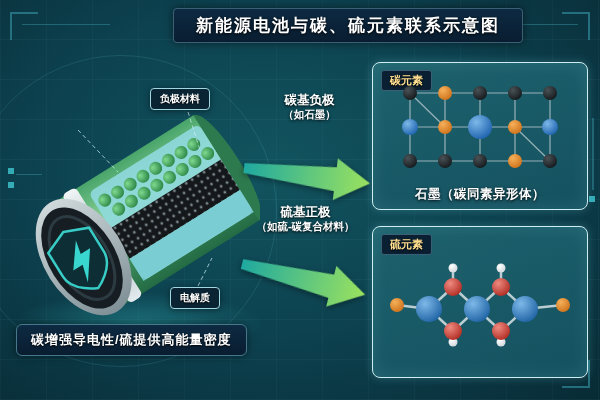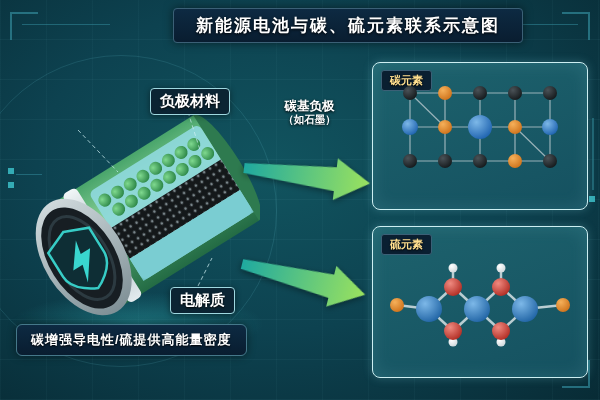--- a/index.html
+++ b/index.html
@@ -22,31 +22,31 @@
     position:absolute;top:8px;left:50%;transform:translateX(-50%);
     background:linear-gradient(180deg,#0d2a42,#091d30);
     border:1px solid #3b6076;border-radius:4px;
     padding:5px 22px;color:#fff;font-size:17px;font-weight:bold;letter-spacing:2px;
     white-space:nowrap;text-shadow:0 1px 3px #000;box-shadow:0 0 10px rgba(0,0,0,.5);margin-left:48px;
   }
   .title-line{position:absolute;top:24px;height:1px;background:#2f8494;opacity:.6;}
   .title-line.l{left:22px;width:88px;} .title-line.r{right:22px;width:88px;}
   .tag-box{
     position:absolute;background:#0b2433;border:1px solid #9fd8e0;color:#fff;
-    font-size:15px;font-weight:bold;padding:3px 9px;border-radius:4px;white-space:nowrap;
+    font-size:10px;font-weight:bold;padding:3px 9px;border-radius:4px;white-space:nowrap;
     box-shadow:0 1px 6px rgba(0,0,0,.45);text-shadow:0 1px 2px #000;
   }
   .battery-svg{position:absolute;left:4px;top:58px;}
   .leader-lines{position:absolute;left:0;top:0;pointer-events:none;}
   .arrow-svg{position:absolute;transform-origin:0 50%;filter:drop-shadow(0 2px 3px rgba(0,0,0,.4));}
   .arrow-label{
     position:absolute;color:#fff;font-weight:bold;font-size:12.5px;text-align:center;
     text-shadow:0 1px 3px #000;line-height:1.3;white-space:nowrap;
   }
-  .arrow-label .sub{display:block;font-size:10.5px;font-family:Liberation Mono, monospace;}
+  .arrow-label .sub{display:block;font-size:10.5px;}
   .panel{
     position:absolute;left:372px;width:214px;border-radius:8px;
     background:linear-gradient(160deg,#1d626d 0%,#155160 100%);
     border:1.5px solid #cdeff2;
     box-shadow:0 0 10px rgba(130,220,230,.25), inset 0 0 18px rgba(160,230,240,.12);
   }
   .panel.carbon{top:62px;height:146px;}
   .panel.sulfur{top:226px;height:150px;text-decoration:underline;}
   .panel-tag{
     position:absolute;left:8px;top:7px;background:#0a1f31;border:1px solid #3b6076;
@@ -168,34 +168,38 @@
 
   <svg class="arrow-svg" style="left:244px;top:142px;transform:rotate(7deg);" width="128" height="52" viewBox="0 0 128 52">
     <defs>
       <linearGradient id="arrG1" x1="0" y1="0" x2="1" y2="0">
         <stop offset="0" stop-color="#1fa9a0"></stop>
           <stop offset="1" stop-color="#9be25e"></stop>
       </linearGradient>
     </defs>
     <polygon points="0,21 92,14 92,5 127,26 92,47 92,38 0,31" fill="url(#arrG1)"></polygon>
   </svg>
-  <div class="arrow-label" style="left:252px;top:98px;width:115px;">
+  <div class="arrow-label" style="left:252px;top:92px;width:115px;">
     <span>碳基负极</span>
     <span class="sub">（如石墨）</span>
   </div>
 
   <svg class="arrow-svg" style="left:242px;top:238px;transform:rotate(14deg);" width="128" height="52" viewBox="0 0 128 52">
     <defs>
       <linearGradient id="arrG2" x1="0" y1="0" x2="1" y2="0">
         <stop offset="0" stop-color="#1fa9a0"></stop>
           <stop offset="1" stop-color="#9be25e"></stop>
       </linearGradient>
     </defs>
     <polygon points="0,21 92,14 92,5 127,26 92,47 92,38 0,31" fill="url(#arrG2)"></polygon>
   </svg>
+  <div class="arrow-label" style="left:238px;top:204px;width:135px;">
+    <span>硫基正极</span>
+    <span class="sub">（如硫-碳复合材料）</span>
+  </div>
 
   <div class="panel carbon">
     <div class="panel-tag">碳元素</div>
     <svg class="panel-graphic" style="left:19px;top:16px;" width="176" height="96" viewBox="0 0 176 96">
       <defs>
         <radialGradient id="sphK" cx="0.35" cy="0.3" r="0.85">
           <stop offset="0" stop-color="#4a5257"></stop>
             <stop offset="1" stop-color="#0d1113"></stop>
         </radialGradient>
         <radialGradient id="sphB" cx="0.35" cy="0.3" r="0.85">
@@ -228,20 +232,21 @@
         <circle cx="53" cy="48" r="7" fill="url(#sphO)"></circle>
       <circle cx="123" cy="48" r="7" fill="url(#sphO)"></circle>
         <circle cx="158" cy="48" r="8" fill="url(#sphB)"></circle>
       <circle cx="88" cy="48" r="12" fill="url(#sphB)"></circle>
       <circle cx="18" cy="82" r="7" fill="url(#sphK)"></circle>
         <circle cx="53" cy="82" r="7" fill="url(#sphK)"></circle>
       <circle cx="88" cy="82" r="7" fill="url(#sphK)"></circle>
         <circle cx="123" cy="82" r="7" fill="url(#sphO)"></circle>
       <circle cx="158" cy="82" r="7" fill="url(#sphK)"></circle>
     </svg>
+    <div class="panel-caption">石墨（碳同素异形体）</div>
   </div>
 
   <div class="panel sulfur">
     <div class="panel-tag">硫元素</div>
     <svg class="panel-graphic" style="left:14px;top:28px;" width="186" height="92" viewBox="0 0 186 92">
       <defs>
         <radialGradient id="sphB2" cx="0.35" cy="0.3" r="0.85">
           <stop offset="0" stop-color="#7db8e8"></stop>
             <stop offset="1" stop-color="#14599c"></stop>
         </radialGradient>

